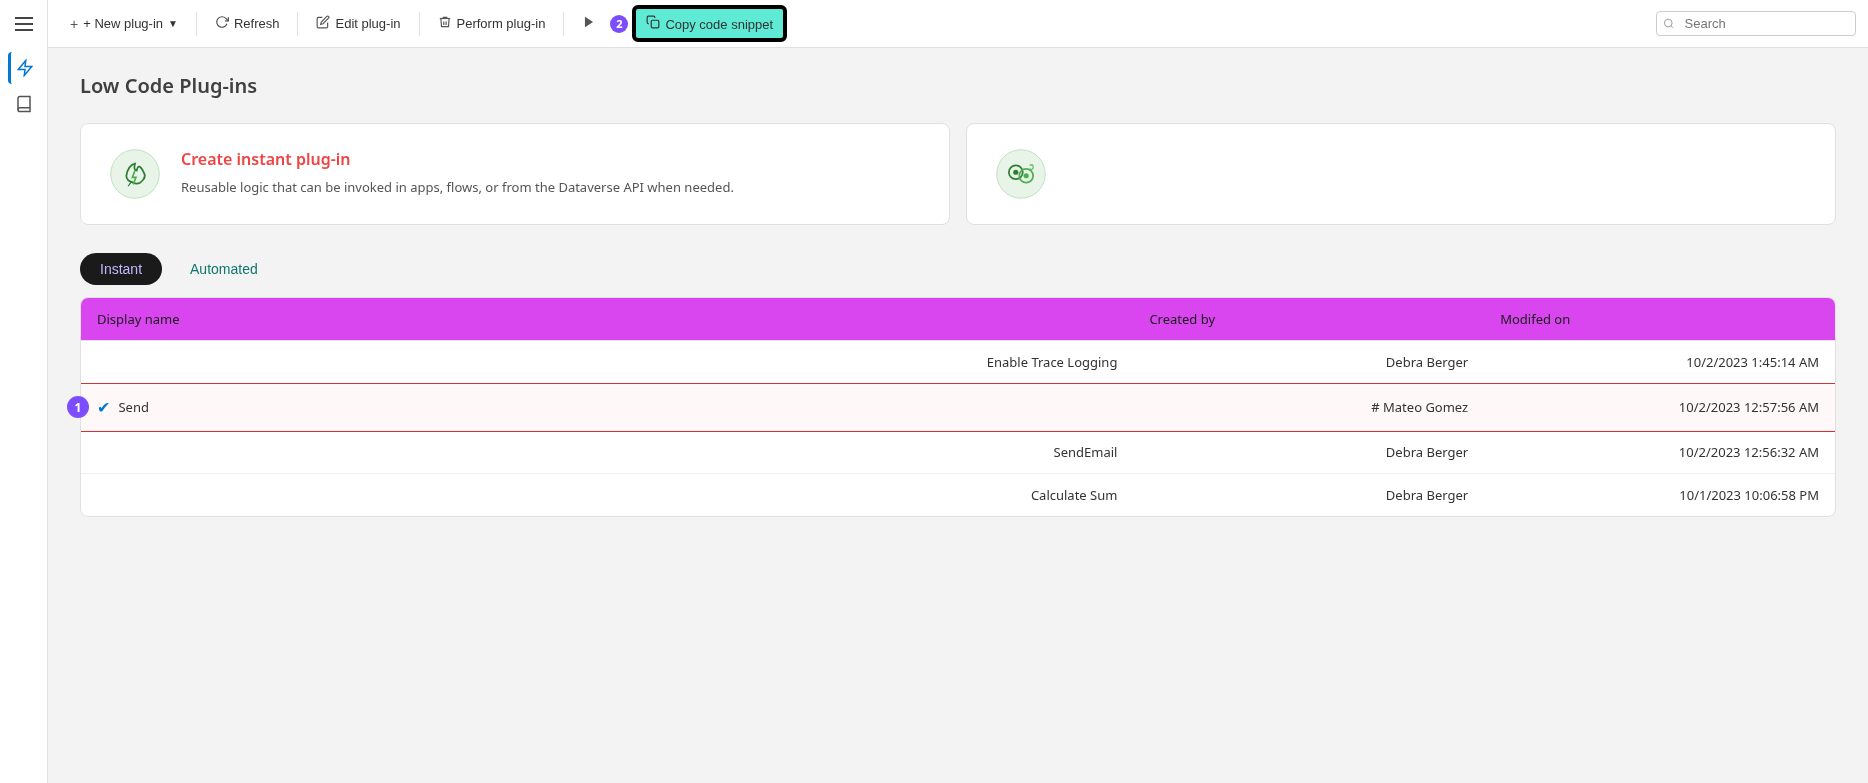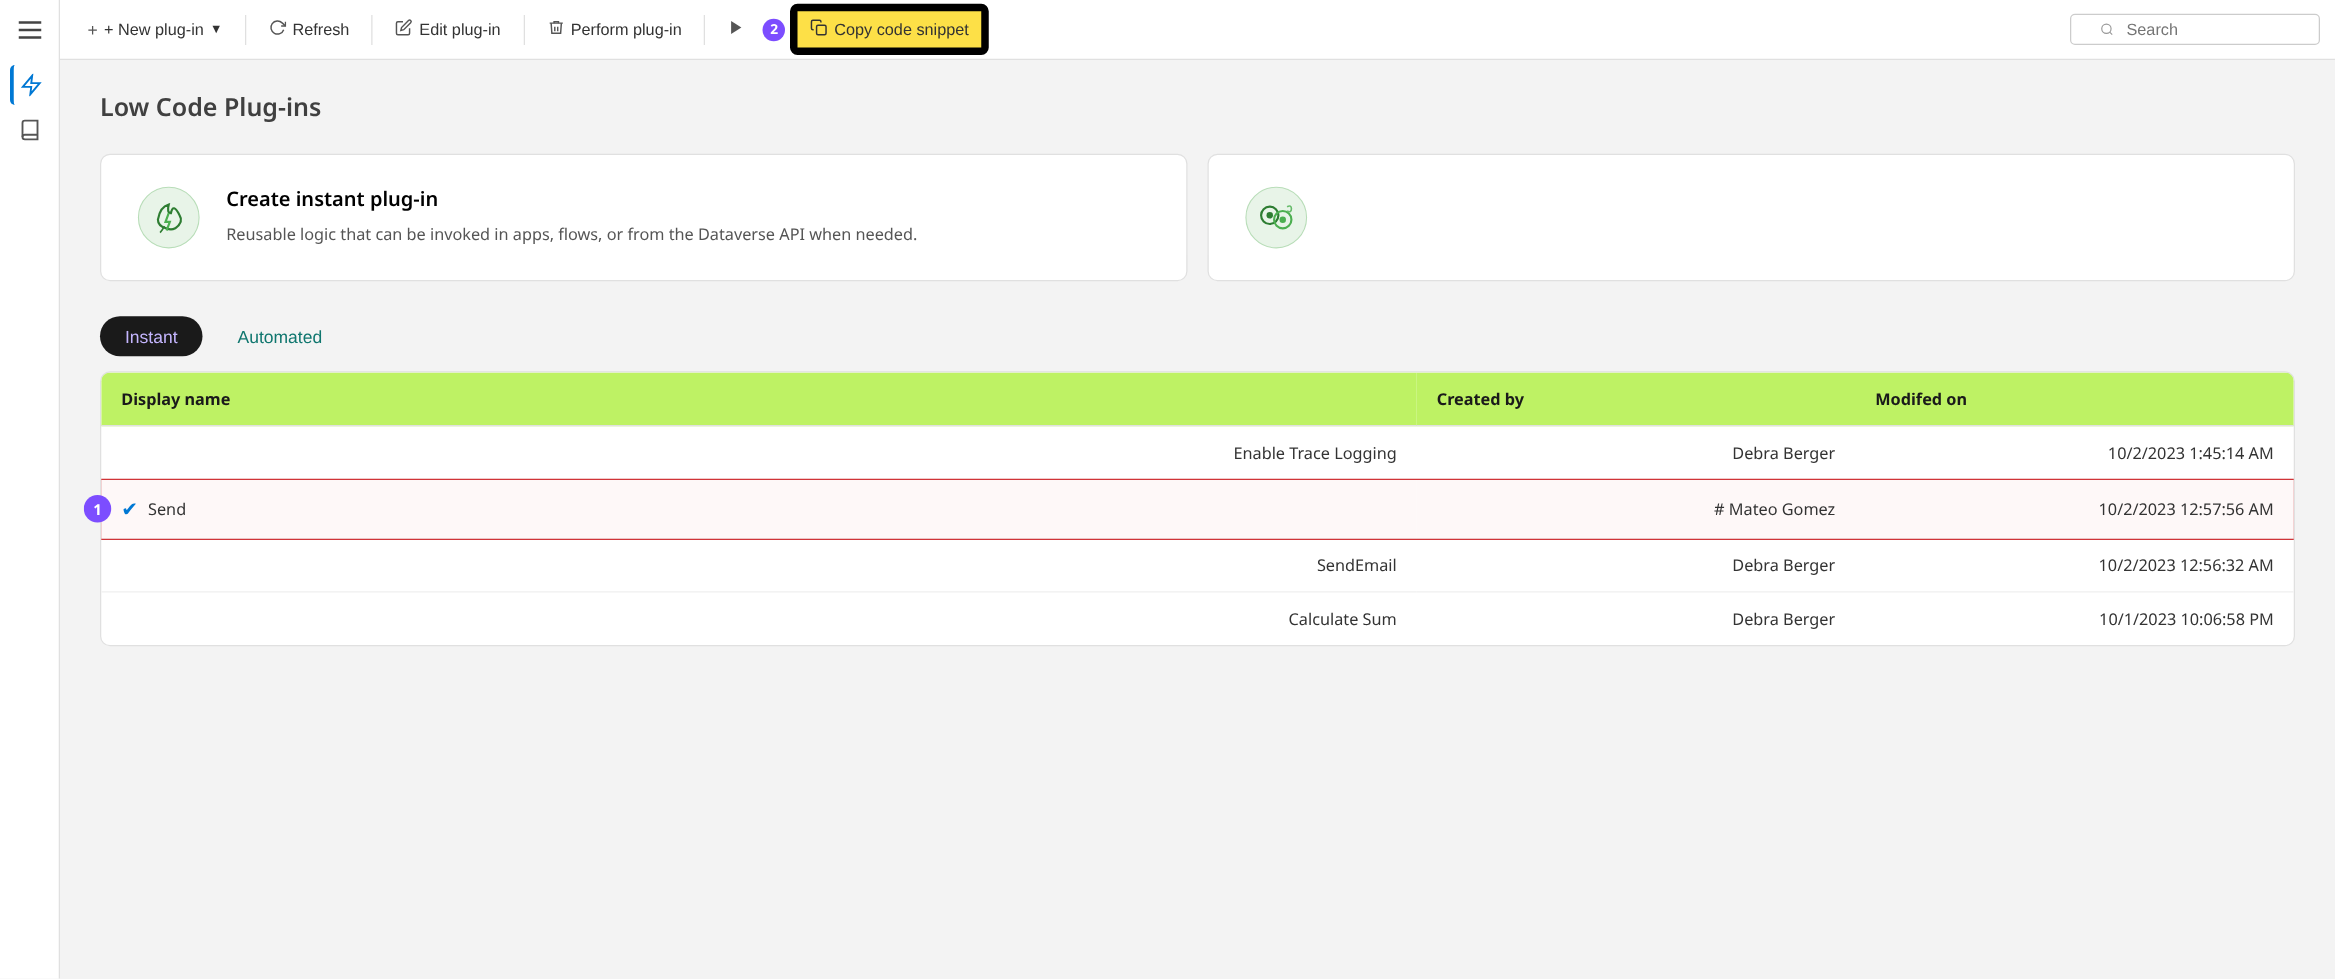--- a/index.html
+++ b/index.html
@@ -66,23 +66,24 @@
       display: flex; align-items: center; gap: 5px;
       padding: 6px 10px;
       border: none; background: transparent;
       cursor: pointer; border-radius: 4px;
       font-size: 13px; color: #333;
       white-space: nowrap;
     }
     .toolbar-btn .icon { font-size: 14px; color: #555; }
 
     .toolbar-btn.highlighted {
-      border: 6px solid #000000;
+      border: 4px solid #000000;
       border-radius: 6px;
-      background: #fde047;
+      background: #5eead4;
+      align-items: flex-end;
     }
 
     .toolbar-separator {
       width: 1px; height: 24px;
       background: #e0e0e0; margin: 0 4px;
     }
 
     .badge {
       width: 18px; height: 18px;
       border-radius: 50%;
@@ -91,21 +92,21 @@
       font-size: 11px;
       font-weight: bold;
       display: flex; align-items: center; justify-content: center;
     }
 
     .toolbar-spacer { flex: 1; }
 
     .search-box {
       display: flex; align-items: center;
       border: 1px solid #ccc; border-radius: 4px;
-      padding: 4px 23px; gap: 10px;
+      padding: 4px 6px; gap: 10px;
       background: #fff;
       width: 200px;
     }
     .search-box input {
       border: none; outline: none;
       font-size: 13px; background: transparent;
       color: #333; width: 100%;
     }
 
     
@@ -144,21 +145,21 @@
 
     .card-icon {
       width: 52px; height: 52px;
       flex-shrink: 0;
       display: flex; align-items: center; justify-content: center;
     }
 
     .card-text h3 {
       font-size: 16px;
       font-weight: 600;
-      color: #000000;
+      color: #ef4444;
       margin-bottom: 8px;
     }
     .card-text p {
       font-size: 13px;
       color: #555;
       line-height: 1.5;
     }
 
     
     .tabs {
@@ -194,24 +195,24 @@
 
     .table {
       width: 100%;
       border-collapse: collapse;
     }
 
     .table th {
       text-align: left;
       padding: 12px 16px;
       font-size: 13px;
-      font-weight: 700;
+      font-weight: 400;
       color: #1a1a1a;
       border-bottom: 1px solid #e0e0e0;
-      background: #bef264;
+      background: #d946ef;
     }
 
     .table td {
       padding: 12px 16px;
       font-size: 13px;
       color: #333;
       border-bottom: 1px solid #f0f0f0;
       text-align: right;
     }
 

